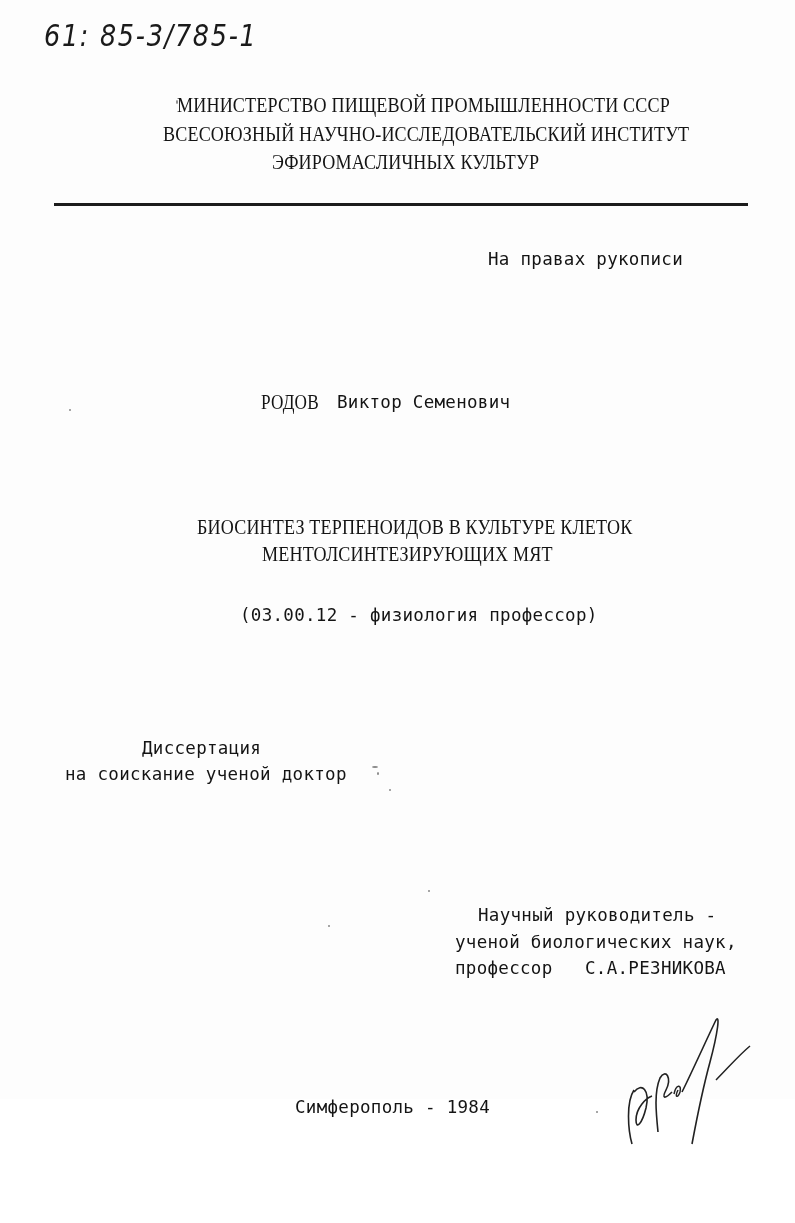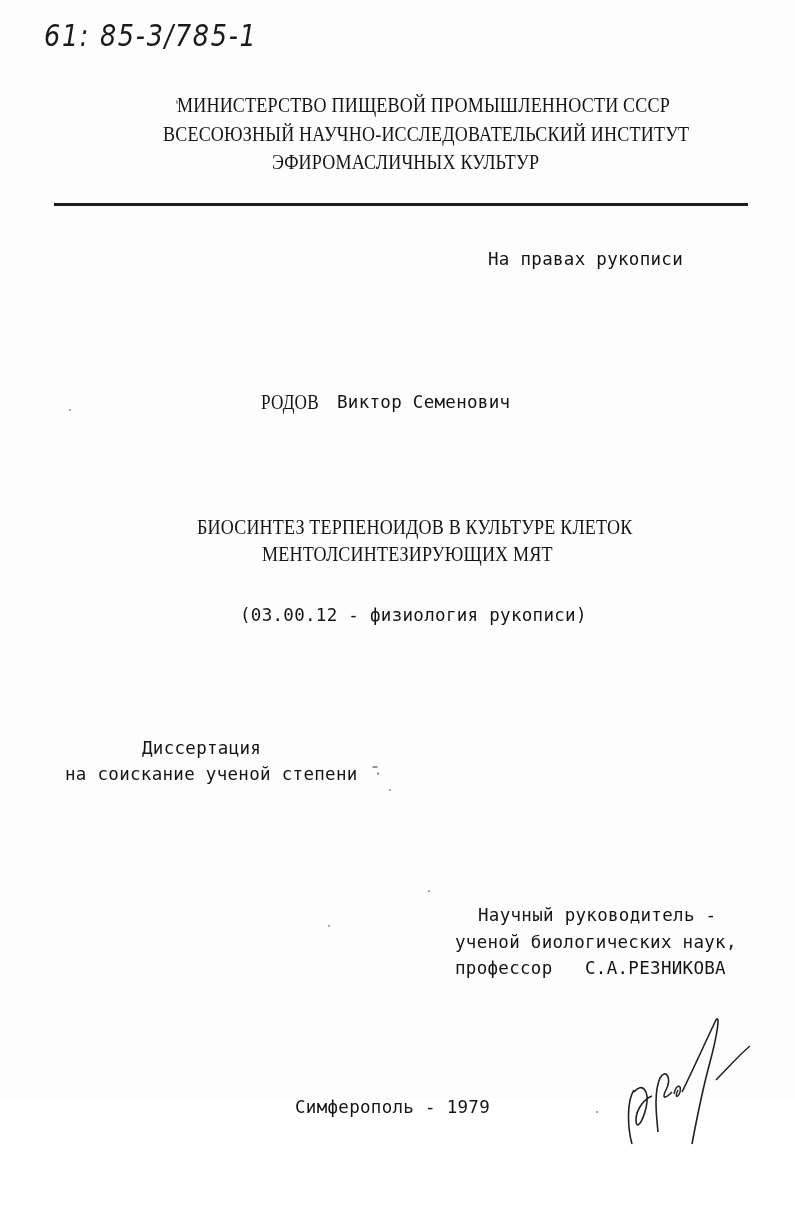--- a/index.html
+++ b/index.html
@@ -82,30 +82,30 @@
 
   <div class="abs" style="left:261px; top:391px;">
     <span class="caps" style="display:inline-block; font-size:20px;">РОДОВ</span>
   </div>
   <div class="abs typed" style="left:337px; top:392px;">Виктор Семенович</div>
 
 
   <div class="abs caps" style="left:197px; top:515px;">БИОСИНТЕЗ ТЕРПЕНОИДОВ В КУЛЬТУРЕ КЛЕТОК</div>
   <div class="abs caps" style="left:262px; top:542px;">МЕНТОЛСИНТЕЗИРУЮЩИХ МЯТ</div>
 
-  <div class="abs typed" style="left:240px; top:605px;">(03.00.12 - физиология рукописи)</div>
+  <div class="abs typed" style="left:240px; top:605px;">(03.00.12 - физиология профессор)</div>
 
   <div class="abs typed" style="left:142px; top:738px;">Диссертация</div>
-  <div class="abs typed" style="left:65px; top:764px;">на соискание ученой степени</div>
+  <div class="abs typed" style="left:65px; top:764px;">на соискание ученой доктор</div>
 
   <div class="abs typed" style="left:478px; top:905px;">Научный руководитель -</div>
   <div class="abs typed" style="left:455px; top:932px;">ученой биологических наук,</div>
   <div class="abs typed" style="left:455px; top:958px; white-space:pre;">профессор   С.А.РЕЗНИКОВА</div>
 
-  <div class="abs typed" style="left:295px; top:1097px;">Симферополь - 1979</div>
+  <div class="abs typed" style="left:295px; top:1097px;">Симферополь - 1984</div>
 
   <svg class="signature" viewBox="0 0 140 140">
     <path d="M14 78 C6 90, 8 118, 12 132" fill="none" stroke="#222" stroke-width="1.6"></path>
     <path d="M14 80 C22 70, 30 78, 26 96 C22 112, 16 118, 16 108 C16 96, 26 86, 32 84" fill="none" stroke="#222" stroke-width="1.6"></path>
     <path d="M38 120 C36 100, 34 80, 40 66 C46 56, 52 66, 46 78 C42 86, 44 88, 52 80" fill="none" stroke="#222" stroke-width="1.6"></path>
     <path d="M54 82 C56 72, 62 72, 60 80 C58 86, 54 86, 58 78" fill="none" stroke="#222" stroke-width="1.5"></path>
     <path d="M62 80 C72 60, 90 20, 96 8 C100 2, 98 20, 90 50 C84 72, 78 100, 72 132" fill="none" stroke="#222" stroke-width="1.6"></path>
     <path d="M96 68 C108 56, 118 44, 130 34" fill="none" stroke="#222" stroke-width="1.5"></path>
   </svg>
 

